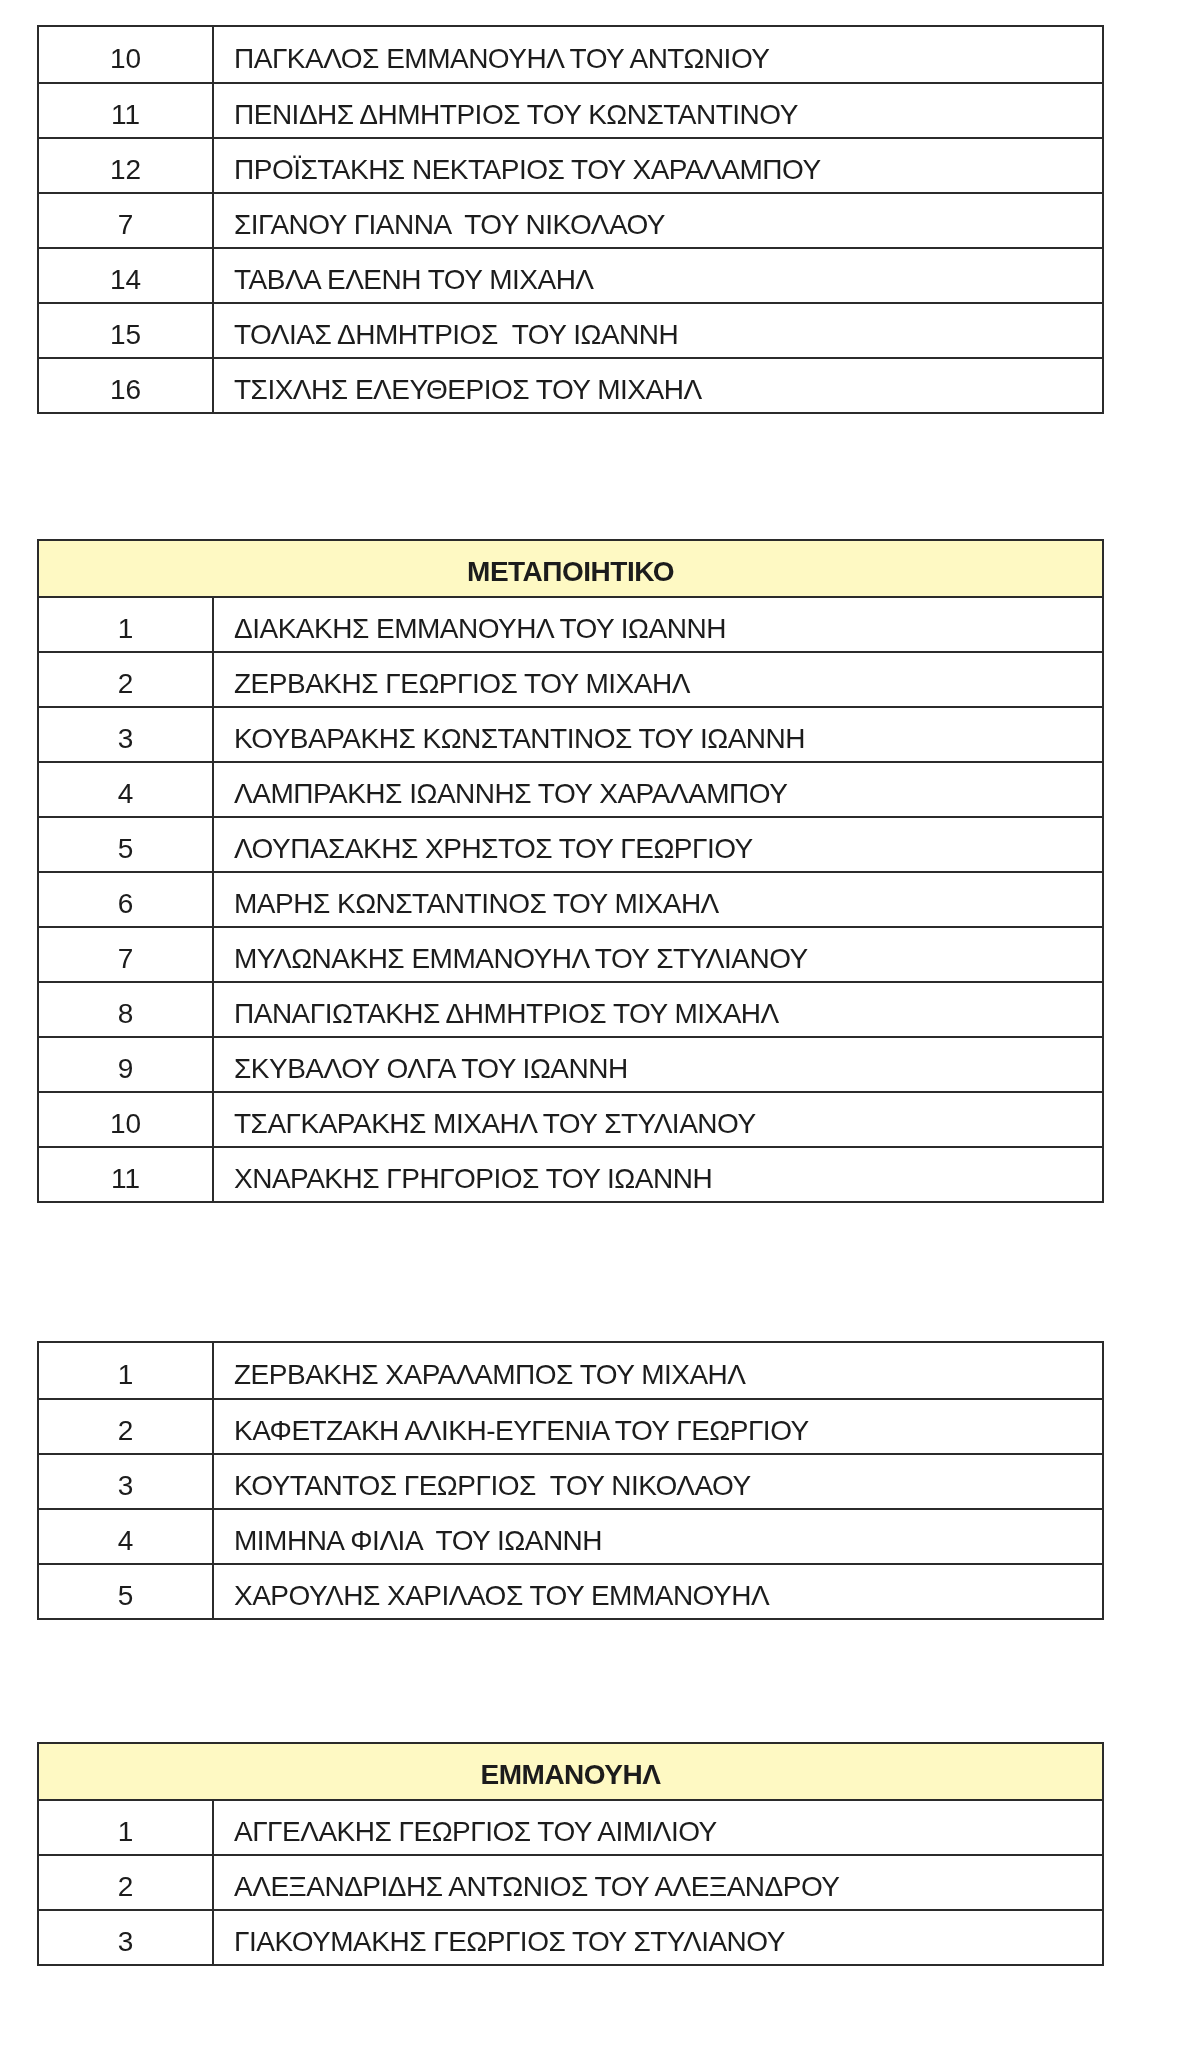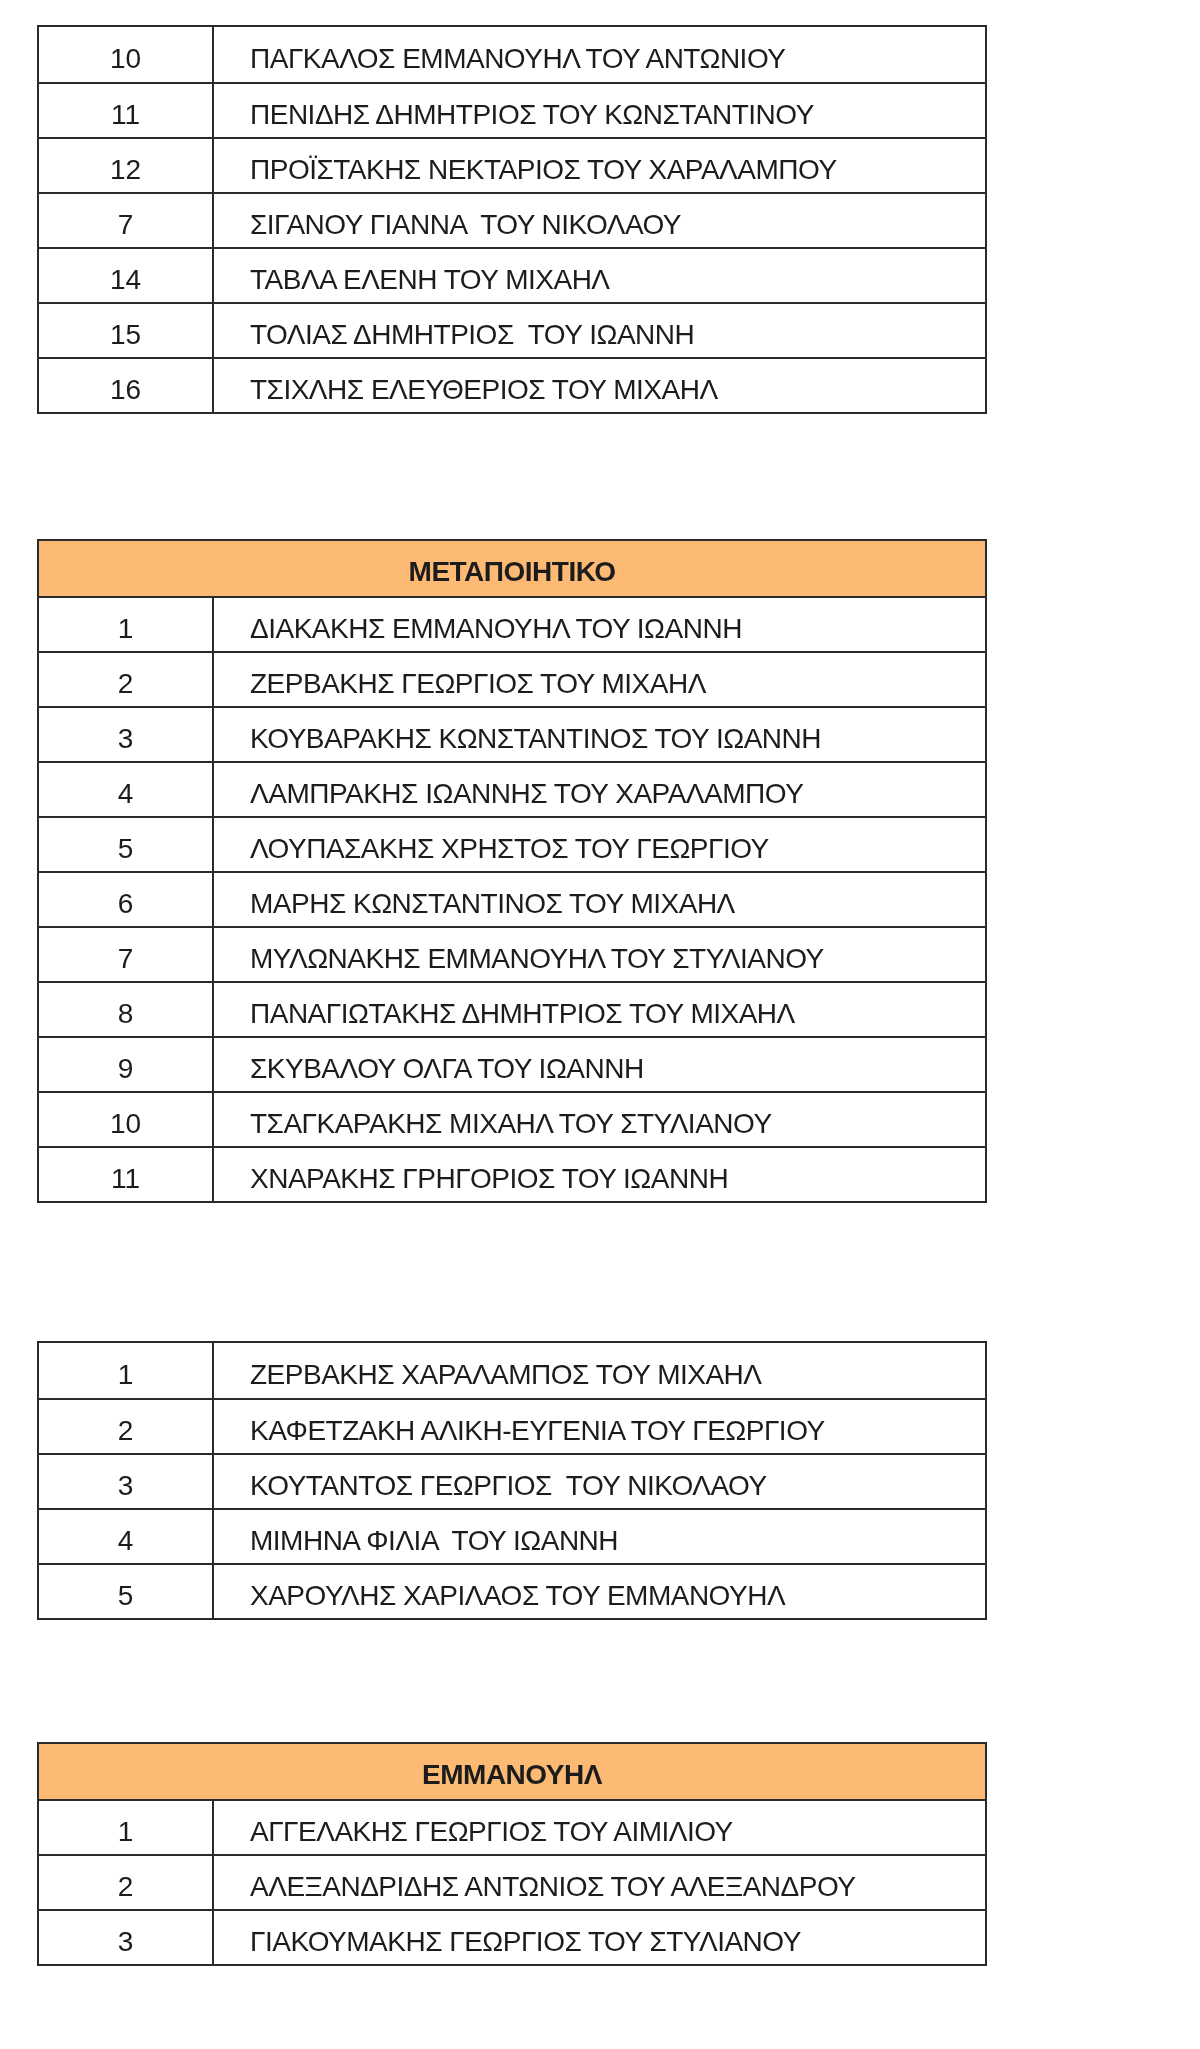--- a/index.html
+++ b/index.html
@@ -6,27 +6,27 @@
   html, body {
     width: 1200px;
     background: #ffffff;
     font-family: "Liberation Sans", "DejaVu Sans", sans-serif;
     color: #1c1c1c;
   }
   body { min-height: 2049px; }
   .doc { padding: 25px 28px 28px 37px; }
 
   .sector-table {
-    width: 950px;
+    width: 1067px;
     border: 2px solid #2b2b2b;
     background: #ffffff;
   }
   .sector-header {
     height: 55px;
-    background: #fdba74;
+    background: #fef9c3;
     display: flex;
     align-items: center;
     justify-content: center;
     font-weight: bold;
     font-size: 28px;
     letter-spacing: -0.5px;
     padding-top: 6px;
   }
   .t-row {
     display: flex;
@@ -46,21 +46,20 @@
   }
   .cell-name {
     flex: 1;
     display: flex;
     align-items: center;
     font-size: 28px;
     letter-spacing: -0.5px;
     padding: 9px 8px 0 20px;
     white-space: pre;
     overflow: hidden;
-    margin-left: 16px;
   }
   .gap-a { height: 125px; }
   .gap-b { height: 138px; }
   .gap-c { height: 122px; }
 </style>
 </head>
 <body>
 
 <div class="doc">
 

